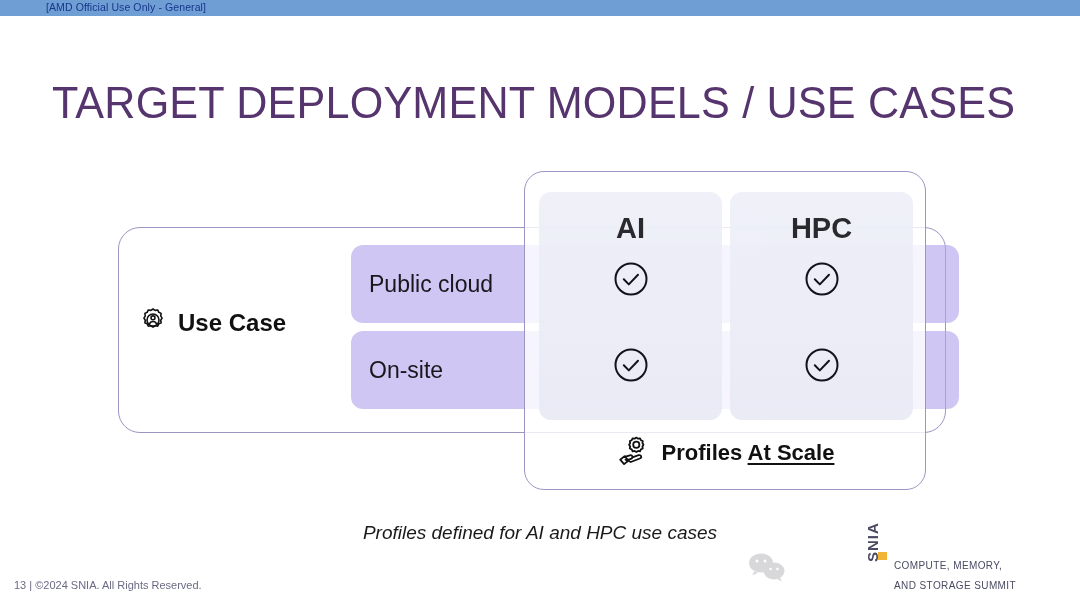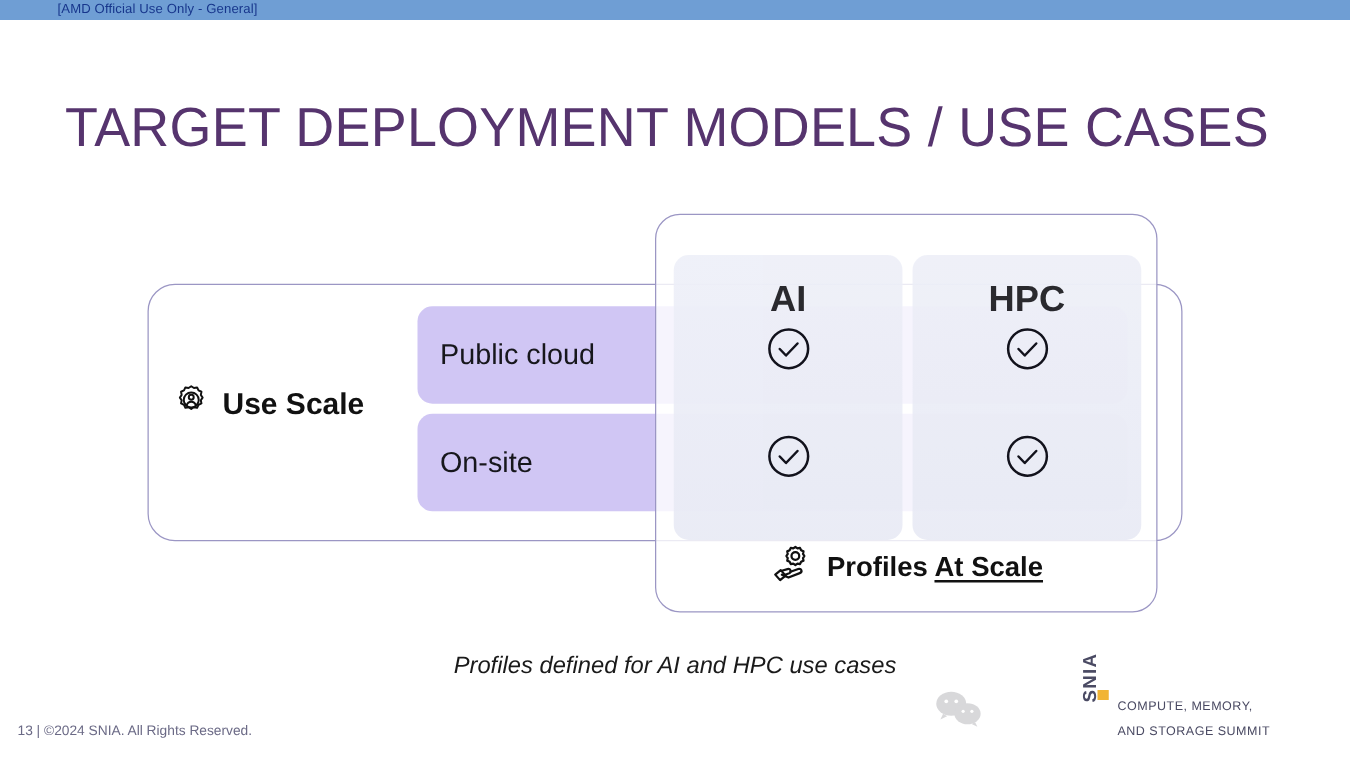--- a/index.html
+++ b/index.html
@@ -83,26 +83,27 @@
   #use-case-label .text {
     font-size: 24px;
     font-weight: bold;
     color: #111111;
     white-space: nowrap;
   }
 
   
   .row-bar {
     position: absolute;
-    left: 334px;
+    left: 351px;
     width: 568px;
     height: 78px;
     background: rgba(179,163,238,0.62);
     border-radius: 12px;
     z-index: 2;
+    padding-left: 40px;
   }
   #row-bar-0 { top: 245px; }
   #row-bar-1 { top: 331px; }
   .row-bar .row-label {
     position: absolute;
     left: 18px;
     top: 50%;
     transform: translateY(-50%);
     font-size: 23px;
     color: #17171c;
@@ -123,21 +124,20 @@
     z-index: 3;
   }
   .matrix-col {
     position: absolute;
     top: 20px;
     width: 183px;
     height: 228px;
     border-radius: 12px;
     background: linear-gradient(180deg, #edeff8 0%, #e7e9f4 100%);
     opacity: 0.88;
-    margin-top: 12px;
   }
   #matrix-col-0 { left: 14px; }
   #matrix-col-1 { left: 205px; }
   .matrix-col .col-head {
     position: absolute;
     left: 0;
     right: 0;
     top: 20px;
     text-align: center;
     font-size: 29px;
@@ -278,21 +278,21 @@
     <span>
       <svg width="30" height="30" viewBox="0 0 32 32" aria-hidden="true">
         <g fill="none" stroke="#111111" stroke-width="1.7">
           <path d="M16 3.2l2.3 1.5 2.7-.5 1.2 2.5 2.5 1.2-.5 2.7 1.5 2.3-1.5 2.3.5 2.7-2.5 1.2-1.2 2.5-2.7-.5-2.3 1.5-2.3-1.5-2.7.5-1.2-2.5-2.5-1.2.5-2.7-1.5-2.3 1.5-2.3-.5-2.7 2.5-1.2 1.2-2.5 2.7.5z" stroke-linejoin="round"></path>
           <circle cx="16" cy="14.9" r="6.4"></circle>
           <circle cx="16" cy="12.6" r="2.1"></circle>
           <path d="M11.9 19.6c.8-2 2.3-3.1 4.1-3.1s3.3 1.1 4.1 3.1" stroke-linecap="round"></path>
         </g>
       </svg>
     </span>
-    <span class="text">Use Scale</span>
+    <span class="text">Use Case</span>
   </div>
 
   <div id="matrix-card">
 
     <div class="matrix-col" id="matrix-col-0">
       <div class="col-head">AI</div>
     </div>
     <div class="matrix-col" id="matrix-col-1">
       <div class="col-head">HPC</div>
     </div>

